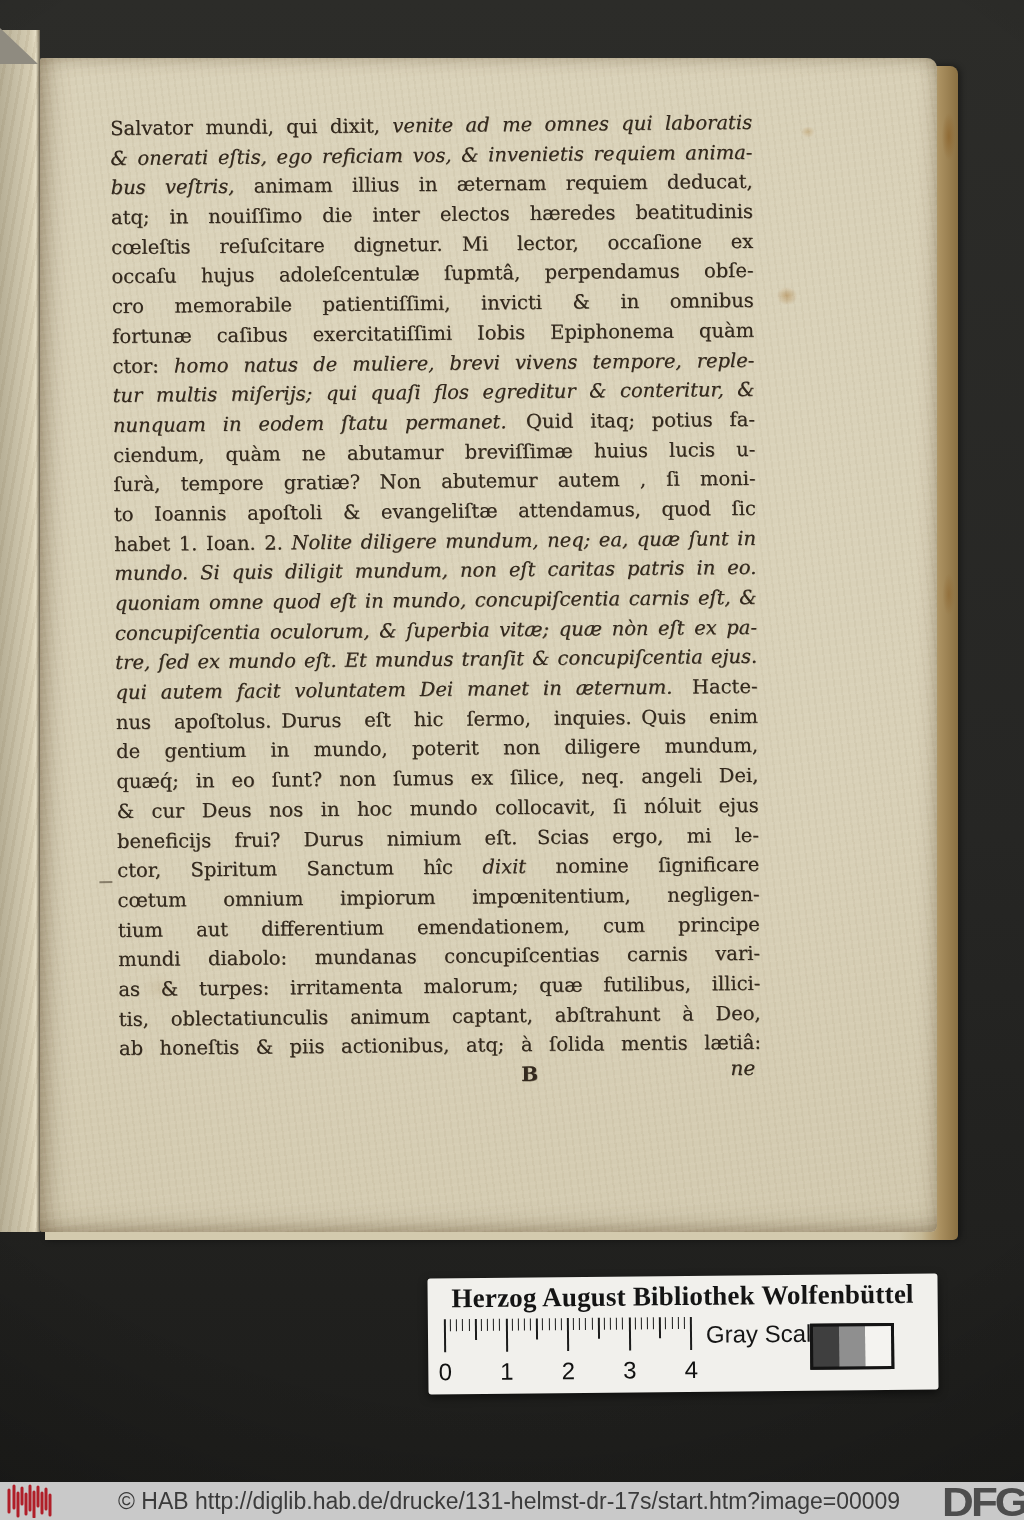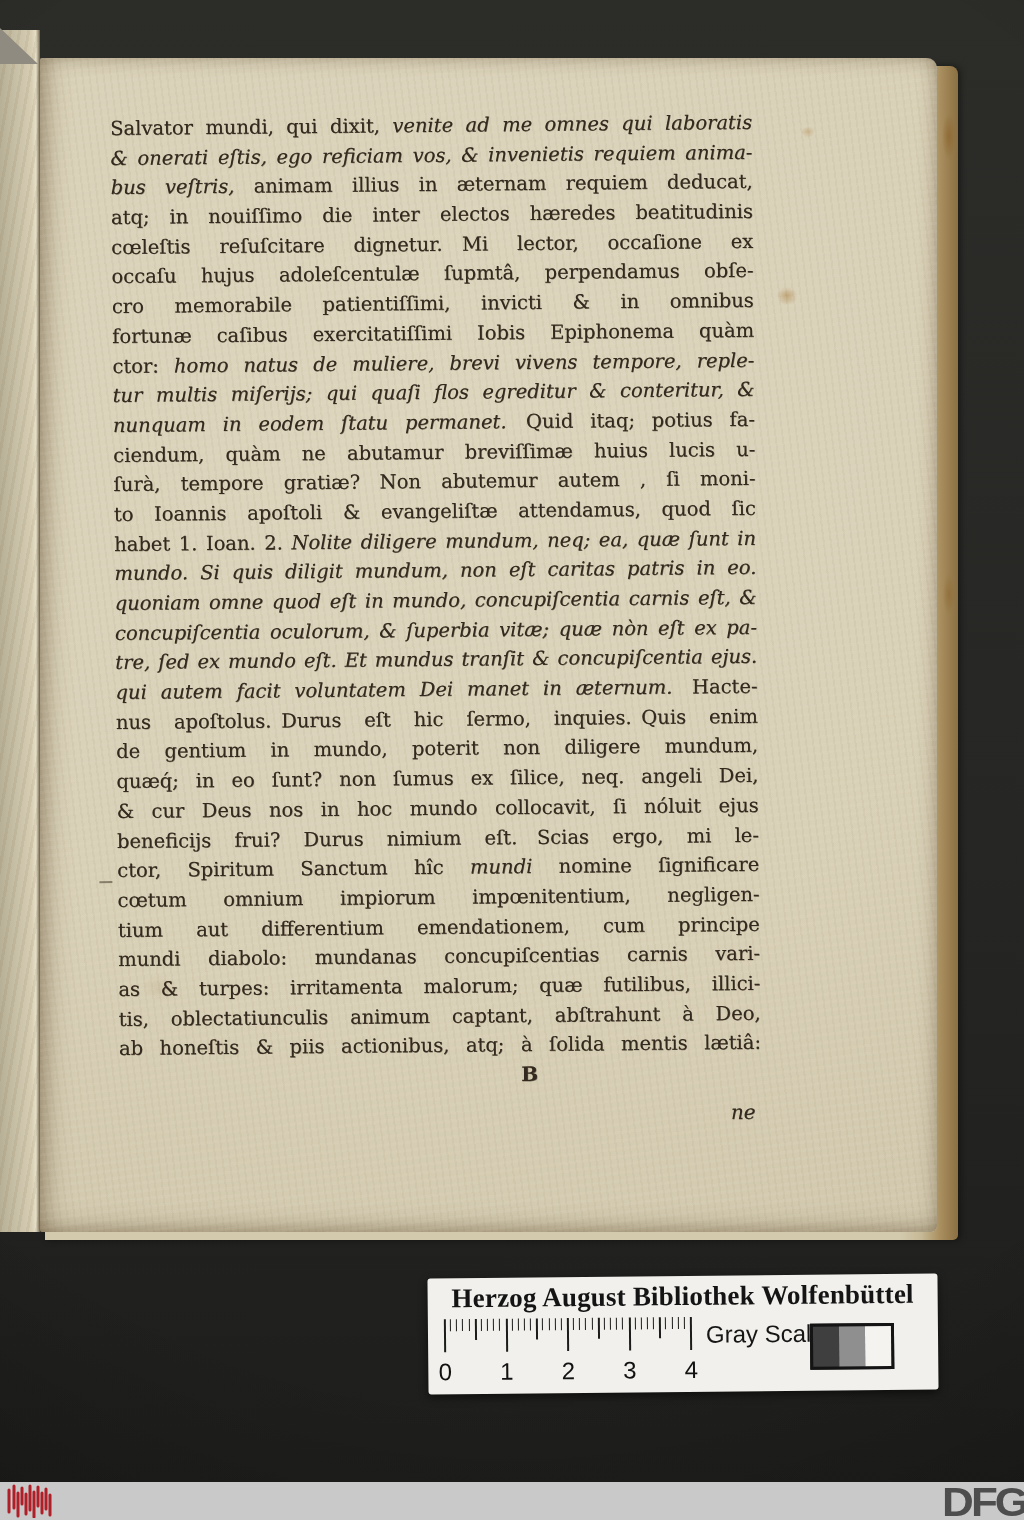--- a/index.html
+++ b/index.html
@@ -65,21 +65,21 @@
   }
   .line{
     height:29.7px;line-height:29.7px;font-size:19.5px;
     text-align:justify;text-align-last:justify;
     text-shadow:0.4px 0.4px 0.5px rgba(52,40,24,0.55);
     white-space:normal;overflow:visible;
   }
   .line .it{font-style:italic;}
   .sig-row{position:relative;height:32px;margin-top:2px;font-size:20px;}
   .sig-mark{position:absolute;left:402px;top:0;font-weight:bold;text-shadow:0.4px 0.4px 0.5px rgba(52,40,24,0.55);}
-  .catchword{position:absolute;right:6px;top:-4px;font-style:italic;text-shadow:0.4px 0.4px 0.5px rgba(52,40,24,0.55);margin-top:44px;}
+  .catchword{position:absolute;right:6px;top:-4px;font-style:italic;text-shadow:0.4px 0.4px 0.5px rgba(52,40,24,0.55);}
   .margin-mark{position:absolute;left:-18px;top:767px;width:13px;height:2px;background:rgba(70,58,42,0.55);}
 
   
   .ruler-card{
     position:absolute;left:428px;top:1276px;width:510px;height:116px;
     background:#f1f0ec;border-radius:3px;
     transform:rotate(-0.55deg);
     box-shadow:0 3px 8px rgba(0,0,0,0.55);
   }
   .card-title{
@@ -155,21 +155,21 @@
         <div class="line"><span class="it">mundo. Si quis diligit mundum, non eſt caritas patris in eo.</span></div>
         <div class="line"><span class="it">quoniam omne quod eſt in mundo, concupiſcentia carnis eſt, &amp;</span></div>
         <div class="line"><span class="it">concupiſcentia oculorum, &amp; ſuperbia vitæ; quæ nòn eſt ex pa-</span></div>
         <div class="line"><span class="it">tre, ſed ex mundo eſt. Et mundus tranſit &amp; concupiſcentia ejus.</span></div>
         <div class="line"><span class="it">qui autem facit voluntatem Dei manet in æternum.</span><span>  Hacte-</span></div>
         <div class="line"><span>nus apoſtolus. Durus eſt hic ſermo, inquies. Quis enim</span></div>
         <div class="line"><span>de gentium in mundo, poterit non diligere mundum,</span></div>
         <div class="line"><span>quæq́; in eo ſunt? non ſumus ex ſilice, neq. angeli Dei,</span></div>
         <div class="line"><span>&amp; cur Deus nos in hoc mundo collocavit, ſi nóluit ejus</span></div>
         <div class="line"><span>beneficijs frui? Durus nimium eſt.  Scias ergo, mi le-</span></div>
-        <div class="line"><span>ctor, Spiritum Sanctum hîc </span><span class="it">mundi</span><span> nomine ſignificare</span></div>
+        <div class="line"><span>ctor, Spiritum Sanctum hîc </span><span class="it">dixit</span><span> nomine ſignificare</span></div>
         <div class="line"><span>cœtum omnium impiorum impœnitentium, negligen-</span></div>
         <div class="line"><span>tium aut differentium emendationem, cum principe</span></div>
         <div class="line"><span>mundi diabolo: mundanas concupiſcentias carnis vari-</span></div>
         <div class="line"><span>as &amp; turpes: irritamenta malorum; quæ futilibus, illici-</span></div>
         <div class="line"><span>tis, oblectatiunculis animum captant, abſtrahunt à Deo,</span></div>
         <div class="line"><span>ab honeſtis &amp; piis actionibus, atq; à ſolida mentis lætiâ:</span></div>
         <div class="sig-row" id="sig-row">
         <span class="sig-mark">B</span>
         <span class="catchword">ne</span>
       </div>
@@ -243,16 +243,17 @@
         <line x1="16" y1="4" x2="16" y2="20"></line>
         <line x1="20" y1="10" x2="20" y2="30"></line>
         <line x1="24" y1="2" x2="24" y2="26"></line>
         <line x1="28" y1="8" x2="28" y2="33"></line>
         <line x1="32" y1="3" x2="32" y2="22"></line>
         <line x1="36" y1="9" x2="36" y2="29"></line>
         <line x1="40" y1="5" x2="40" y2="25"></line>
         <line x1="44" y1="11" x2="44" y2="31"></line>
       </g>
     </svg>
+    <span class="footer-url">© HAB http://diglib.hab.de/drucke/131-helmst-dr-17s/start.htm?image=00009</span>
     <span class="dfg">DFG</span>
   </div>
 
 </div>
 
 </body></html>

